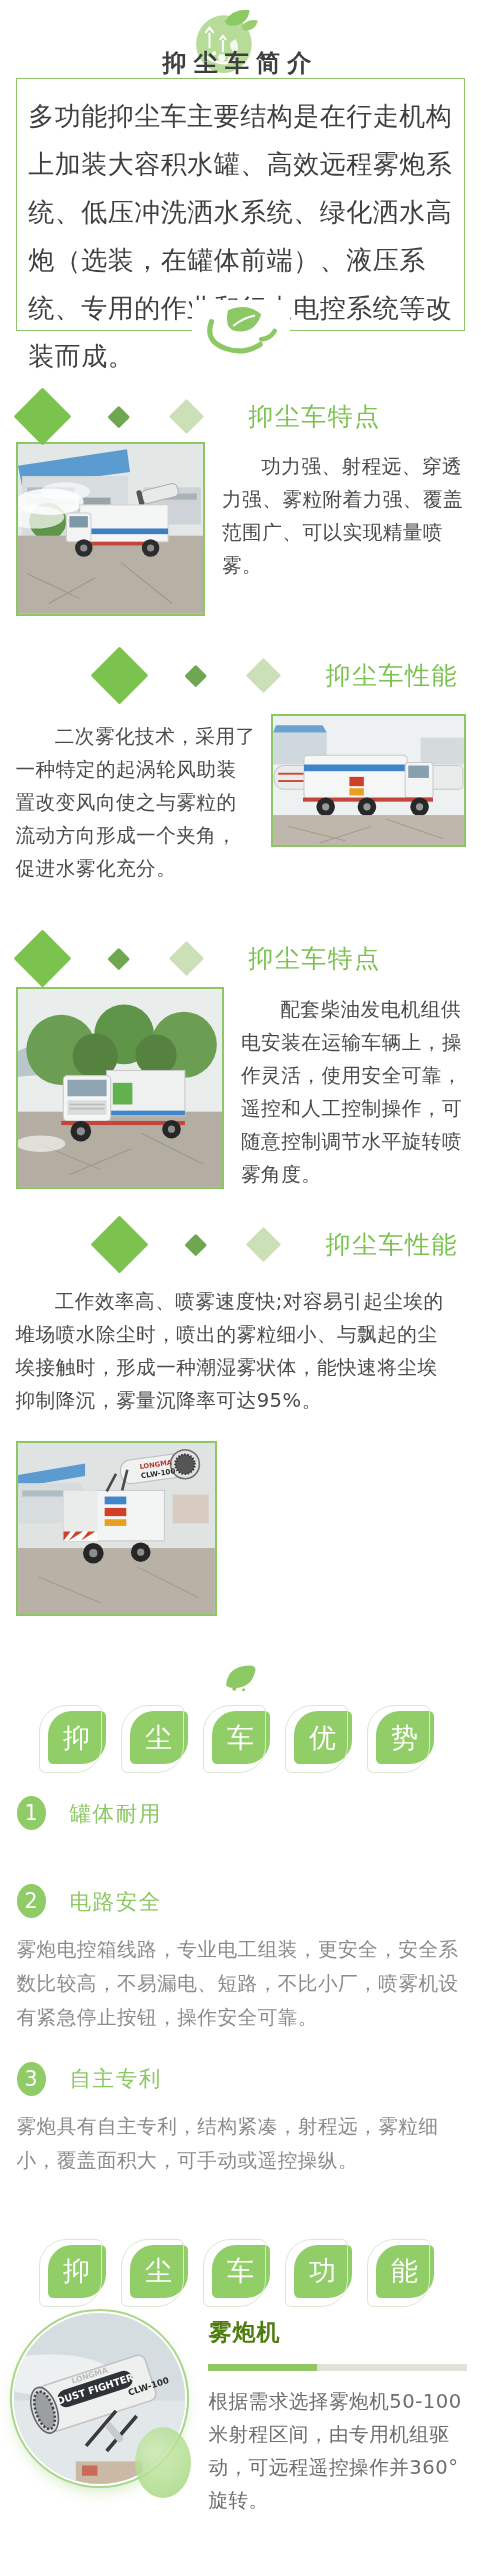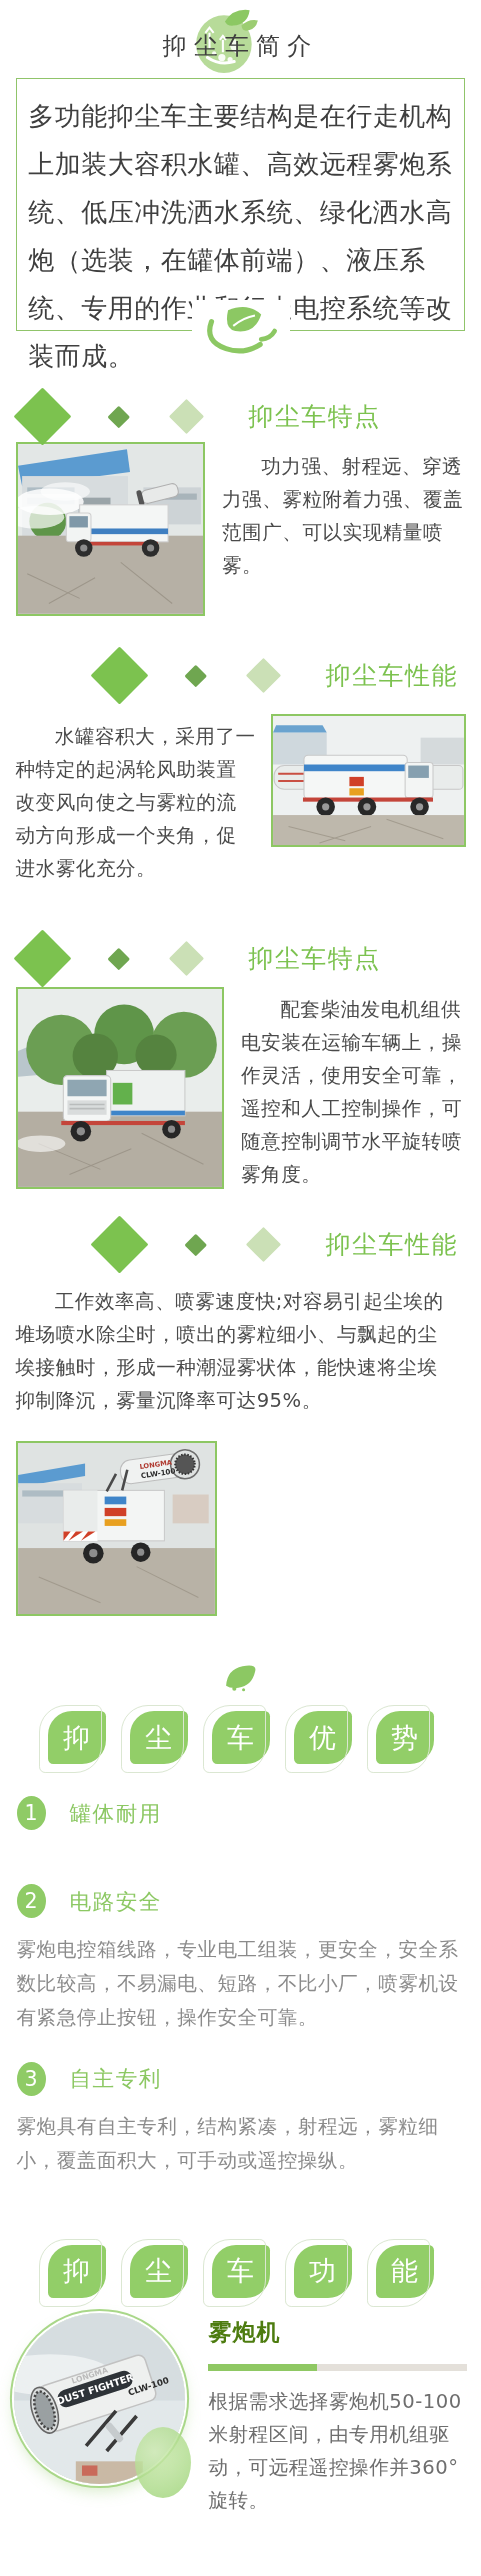--- a/index.html
+++ b/index.html
@@ -2,22 +2,22 @@
 <html style="font-size:8.2px"><head>
 <meta charset="utf-8">
 <style>
   html,body{margin:0;padding:0;background:#fff;}
   body{font-family:"DejaVu Sans","Liberation Sans",sans-serif;}
   .page{width:481px;min-height:3206px;margin:0 auto;background:#fff;overflow:hidden;box-sizing:border-box;padding-bottom:12.4px;}
 
   
   .hd{position:relative;height:78px;}
   .globe{position:absolute;left:192px;top:6.2px;width:70px;height:69px;z-index:1;}
-  .hd h1{position:absolute;left:0;right:0;top:30px;margin:0;text-align:center;
-         font-size:24px;font-weight:400;color:#3e3e3e;letter-spacing:7.2px;z-index:2;}
+  .hd h1{position:absolute;left:0;right:0;top:30px;margin:17px;text-align:center;
+         font-size:24px;font-weight:700;color:#3e3e3e;letter-spacing:7.2px;z-index:2;}
 
   
   .intro{position:relative;margin:0 16px;height:253px;border:1.5px solid #90c46a;box-sizing:border-box;
          padding:13.4px 11.3px 0;}
   .intro p{margin:0;font-size:26px;line-height:48px;color:#3f3f3f;letter-spacing:0.5px;}
   .leaf-divider{position:absolute;left:50%;bottom:-29px;transform:translateX(-50%);
                 width:98px;height:59px;background:#fff;display:flex;align-items:center;justify-content:center;}
 
   
   .sec-head{display:flex;align-items:center;height:59px;padding:0 15.5px;gap:34px;}
@@ -158,21 +158,21 @@
     <p class="sec-text">功力强、射程远、穿透力强、雾粒附着力强、覆盖范围广、可以实现精量喷雾。</p>
   </div>
 
   <div class="sec-head right mt-perf1">
     <span class="dm dm-lg"></span>
     <span class="dm dm-sm"></span>
     <span class="dm dm-md"></span>
     <h2>抑尘车性能</h2>
   </div>
   <div class="row r2 img-right">
-    <p class="sec-text">水罐容积大，采用了一种特定的起涡轮风助装置改变风向使之与雾粒的流动方向形成一个夹角，促进水雾化充分。</p>
+    <p class="sec-text">二次雾化技术，采用了一种特定的起涡轮风助装置改变风向使之与雾粒的流动方向形成一个夹角，促进水雾化充分。</p>
     <div class="photo-frame">
       <svg viewBox="0 0 370 250" width="191" height="129">
         <rect width="370" height="250" fill="#eef1f1"></rect>
         <rect x="0" y="32" width="104" height="62" fill="#cfd8dd"></rect>
         <polygon points="0,32 104,32 96,18 6,18" fill="#6aa3cf"></polygon>
         <rect x="286" y="42" width="84" height="52" fill="#d5dadc"></rect>
         <rect x="2" y="96" width="88" height="46" rx="20" fill="#e9eceb" stroke="#c8c8c8" stroke-width="2"></rect>
         <path d="M10,112 h72 M10,126 h72" stroke="#c94f43" stroke-width="4"></path>
         <rect x="282" y="96" width="86" height="46" rx="8" fill="#e9eceb" stroke="#c8c8c8" stroke-width="2"></rect>
         <rect x="60" y="76" width="200" height="84" rx="8" fill="#f5f7f6" stroke="#c9c9c9" stroke-width="2"></rect>

